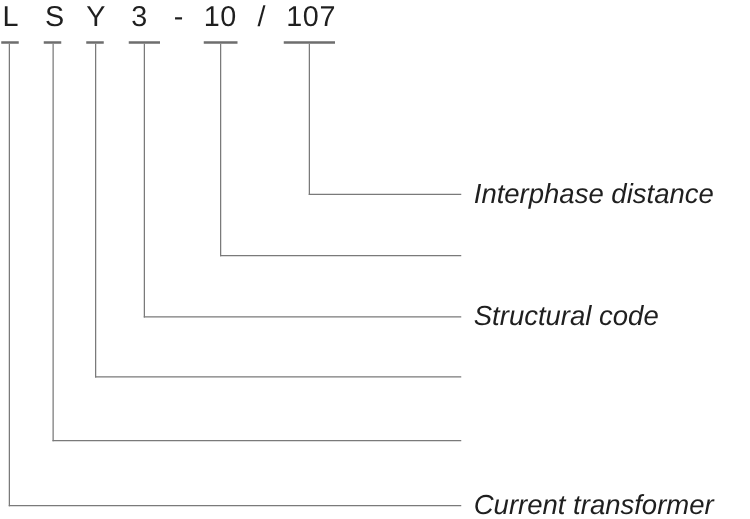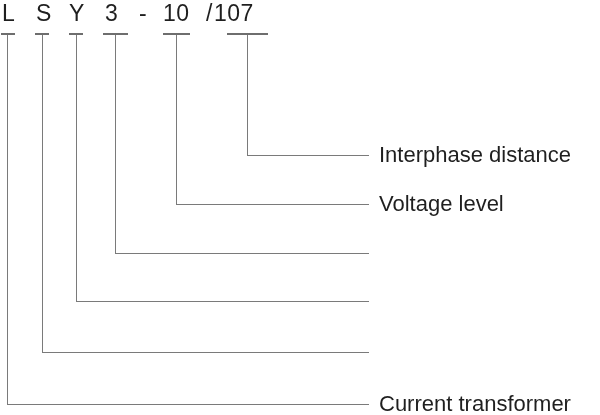--- a/index.html
+++ b/index.html
@@ -36,47 +36,48 @@
     border-left: 1.5px solid #7a7a7a;
     border-bottom: 1.5px solid #7a7a7a;
   }
   .leader-label {
     position: absolute;
     left: 379px;
     font-size: 22px;
     line-height: 28px;
     color: #1f1f1f;
     white-space: nowrap;
+    font-style: italic;
   }
 </style>
 </head>
 <body>
 
 <div class="diagram">
 
   <span class="code-char" style="left:2px">L</span>
   <span class="code-char" style="left:36px">S</span>
   <span class="code-char" style="left:69px">Y</span>
   <span class="code-char" style="left:105px">3</span>
   <span class="code-char" style="left:139px">-</span>
   <span class="code-char" style="left:163px">10</span>
   <span class="code-char" style="left:206px">/</span>
-  <span class="code-char" style="left:214px">107</span>
+  <span class="code-char" style="left:229px">107</span>
 
   <div class="tick" style="left:1px;   width:14px"></div>
   <div class="tick" style="left:35px;  width:14px"></div>
   <div class="tick" style="left:69px;  width:14px"></div>
   <div class="tick" style="left:103px; width:25px"></div>
   <div class="tick" style="left:163px; width:27px"></div>
   <div class="tick" style="left:227px; width:41px"></div>
 
   <div class="elbow" style="left:246.75px; width:121.25px; height:120px"></div>
   <div class="elbow" style="left:175.75px; width:192.25px; height:169px"></div>
   <div class="elbow" style="left:114.75px; width:253.25px; height:218px"></div>
   <div class="elbow" style="left:75.75px;  width:292.25px; height:266px"></div>
   <div class="elbow" style="left:41.75px;  width:326.25px; height:317px"></div>
   <div class="elbow" style="left:7.25px;   width:360.75px; height:369px"></div>
 
   <div class="leader-label" style="top:141px">Interphase distance</div>
-  <div class="leader-label" style="top:190px">Voltage level</div>
+  <div class="leader-label" style="top:239px">Structural code</div>
   <div class="leader-label" style="top:390px">Current transformer</div>
 
 </div>
 
 </body></html>

